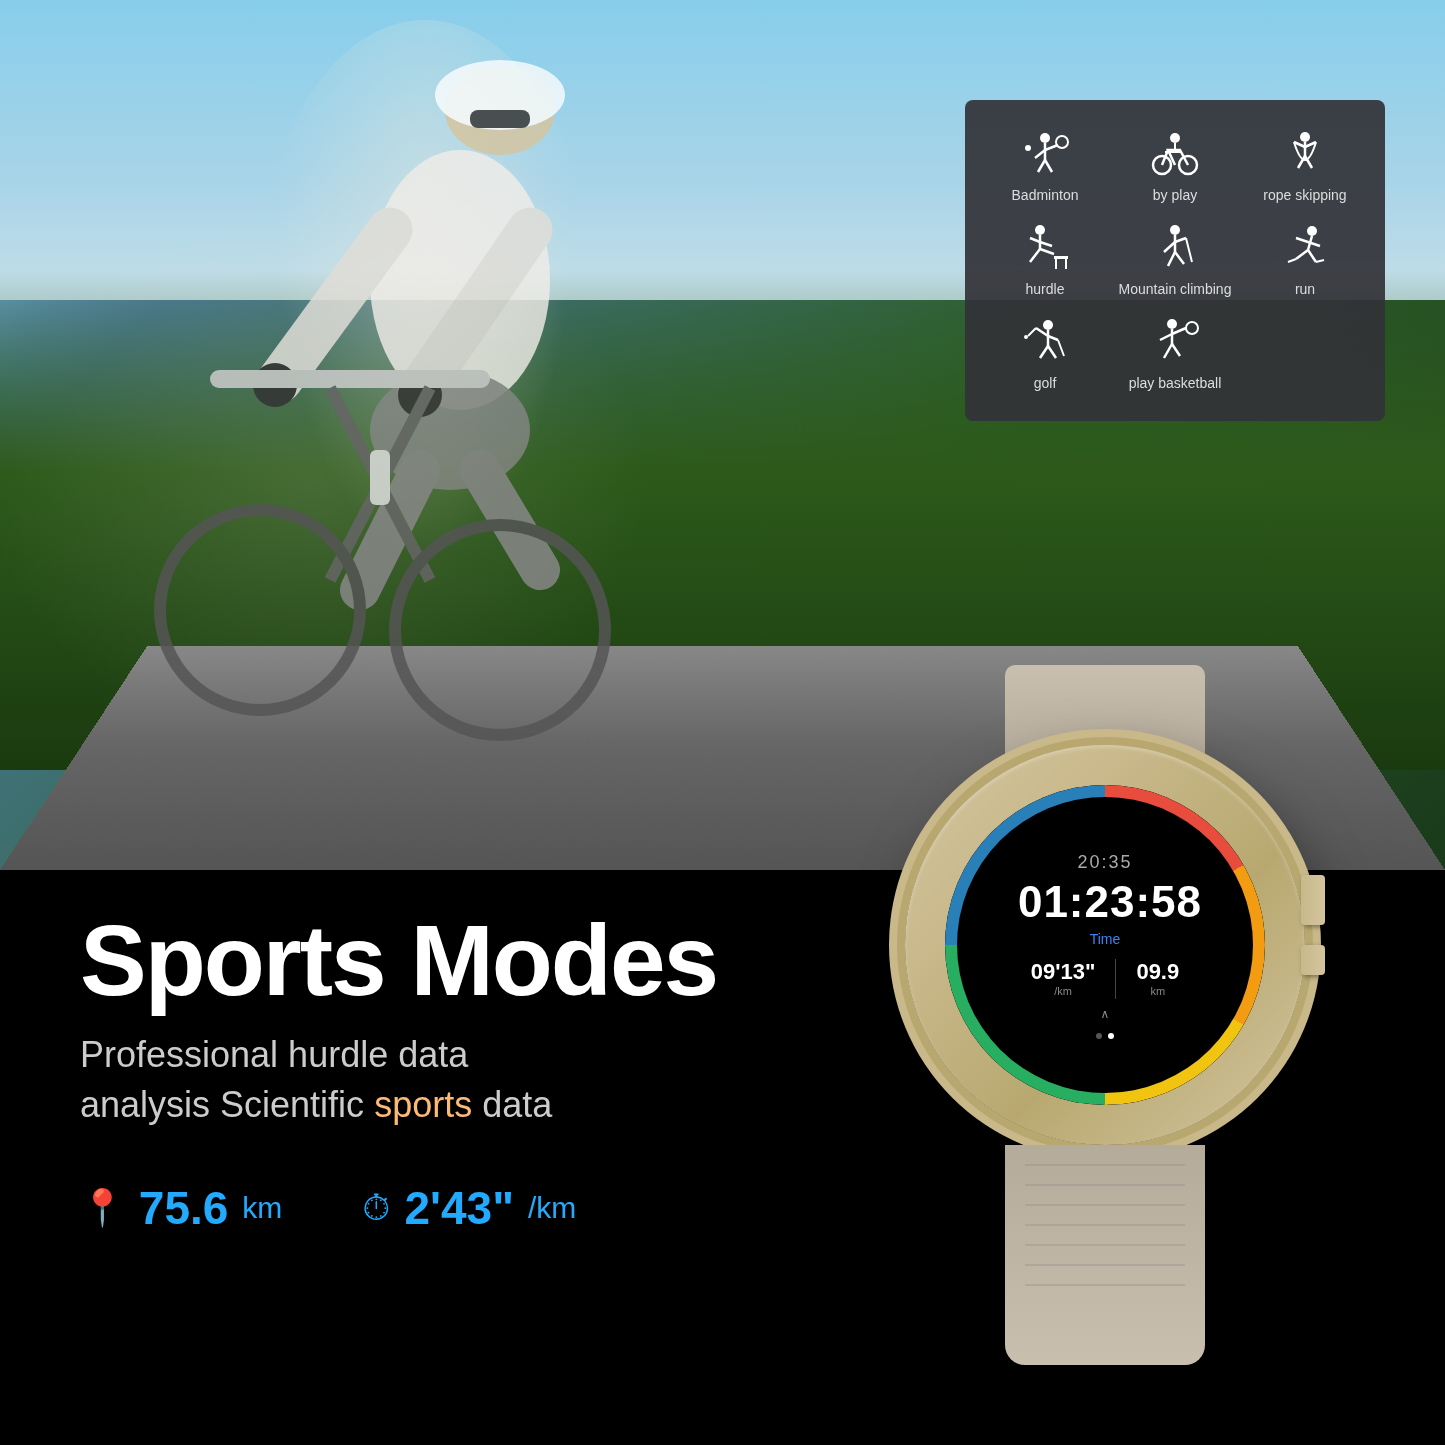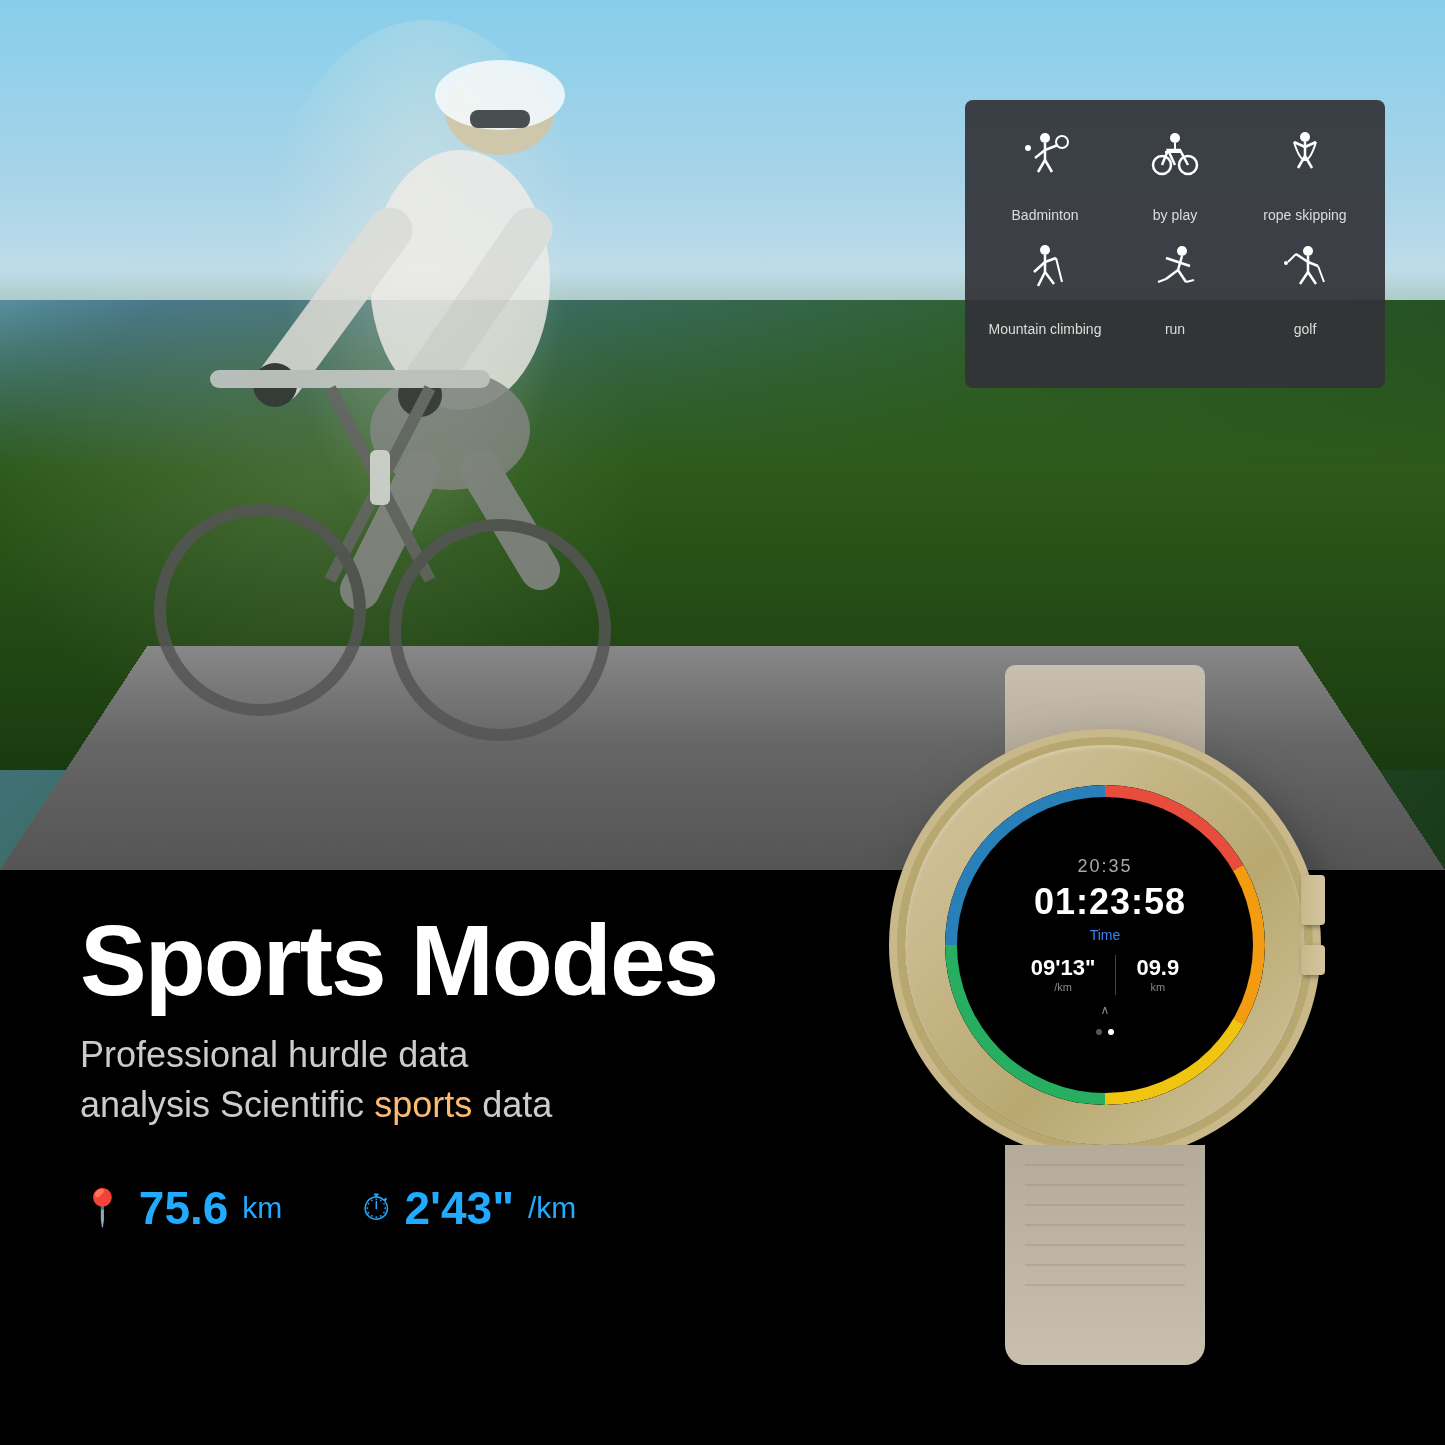--- a/index.html
+++ b/index.html
@@ -45,21 +45,21 @@
       padding: 30px 20px;
       display: grid;
       grid-template-columns: repeat(3, 1fr);
       gap: 20px 10px;
     }
 
     .sport-item {
       display: flex;
       flex-direction: column;
       align-items: center;
-      gap: 20px;
+      gap: 0;
       color: #fff;
     }
 
     .sport-icon {
       font-size: 44px;
       line-height: 1;
     }
 
     .sport-label {
       font-size: 14px;
@@ -215,21 +215,21 @@
     }
 
     .watch-time-small {
       font-size: 18px;
       color: #aaa;
       font-weight: 300;
       letter-spacing: 2px;
     }
 
     .watch-time-big {
-      font-size: 36px;
+      font-size: 44px;
       color: #fff;
       font-weight: 700;
       letter-spacing: 1px;
       margin-left: 10px;
     }
 
     .watch-label {
       font-size: 14px;
       color: #3b82f6;
     }
@@ -461,20 +461,38 @@
 
           <path d="M 14 12 Q 25 48 36 12" fill="none" stroke="white" stroke-width="2"></path>
 
           <line x1="25" y1="26" x2="18" y2="38" stroke="white" stroke-width="2.5"></line>
           <line x1="25" y1="26" x2="32" y2="38" stroke="white" stroke-width="2.5"></line>
         </svg>
       </span>
       <span class="sport-label">rope skipping</span>
     </div>
 
+    <div class="sport-item">
+      <span class="sport-icon">
+        <svg width="50" height="50" viewBox="0 0 50 50" fill="white">
+          <circle cx="20" cy="6" r="5" fill="white"></circle>
+
+          <line x1="20" y1="11" x2="20" y2="25" stroke="white" stroke-width="2.5"></line>
+          <line x1="20" y1="18" x2="10" y2="14" stroke="white" stroke-width="2.5"></line>
+          <line x1="20" y1="18" x2="32" y2="22" stroke="white" stroke-width="2.5"></line>
+          <line x1="20" y1="25" x2="10" y2="38" stroke="white" stroke-width="2.5"></line>
+          <line x1="20" y1="25" x2="34" y2="30" stroke="white" stroke-width="2.5"></line>
+
+          <rect x="34" y="32" width="14" height="3" fill="white"></rect>
+          <line x1="36" y1="35" x2="36" y2="45" stroke="white" stroke-width="2"></line>
+          <line x1="46" y1="35" x2="46" y2="45" stroke="white" stroke-width="2"></line>
+        </svg>
+      </span>
+      <span class="sport-label">hurdle</span>
+    </div>
 
     <div class="sport-item">
       <span class="sport-icon">
         <svg width="50" height="50" viewBox="0 0 50 50" fill="white">
           <circle cx="25" cy="6" r="5" fill="white"></circle>
 
           <line x1="25" y1="11" x2="25" y2="28" stroke="white" stroke-width="2.5"></line>
           <line x1="25" y1="18" x2="14" y2="28" stroke="white" stroke-width="2.5"></line>
           <line x1="25" y1="18" x2="36" y2="14" stroke="white" stroke-width="2.5"></line>
           <line x1="25" y1="28" x2="18" y2="42" stroke="white" stroke-width="2.5"></line>
@@ -514,20 +532,37 @@
           <line x1="28" y1="28" x2="20" y2="40" stroke="white" stroke-width="2.5"></line>
           <line x1="28" y1="28" x2="36" y2="40" stroke="white" stroke-width="2.5"></line>
 
           <line x1="38" y1="22" x2="44" y2="38" stroke="white" stroke-width="2"></line>
           <circle cx="6" cy="19" r="2" fill="white"></circle>
         </svg>
       </span>
       <span class="sport-label">golf</span>
     </div>
 
+    <div class="sport-item">
+      <span class="sport-icon">
+        <svg width="50" height="50" viewBox="0 0 50 50" fill="white">
+          <circle cx="22" cy="6" r="5" fill="white"></circle>
+
+          <line x1="22" y1="11" x2="22" y2="26" stroke="white" stroke-width="2.5"></line>
+          <line x1="22" y1="16" x2="10" y2="22" stroke="white" stroke-width="2.5"></line>
+          <line x1="22" y1="16" x2="36" y2="10" stroke="white" stroke-width="2.5"></line>
+          <line x1="22" y1="26" x2="14" y2="40" stroke="white" stroke-width="2.5"></line>
+          <line x1="22" y1="26" x2="30" y2="38" stroke="white" stroke-width="2.5"></line>
+
+          <circle cx="42" cy="10" r="6" fill="none" stroke="white" stroke-width="2"></circle>
+          <line x1="36" y1="10" x2="36" y2="10" stroke="white" stroke-width="1"></line>
+        </svg>
+      </span>
+      <span class="sport-label">play basketball</span>
+    </div>
 
     <div style="visibility:hidden;"></div>
   </div>
 </div>
 
 <div class="bottom-section">
   <div class="sports-modes-title">Sports Modes</div>
   <div class="subtitle">
     <span>Professional hurdle data</span><br>
     <span>analysis Scientific </span><span class="green">sports</span><span> data</span>

